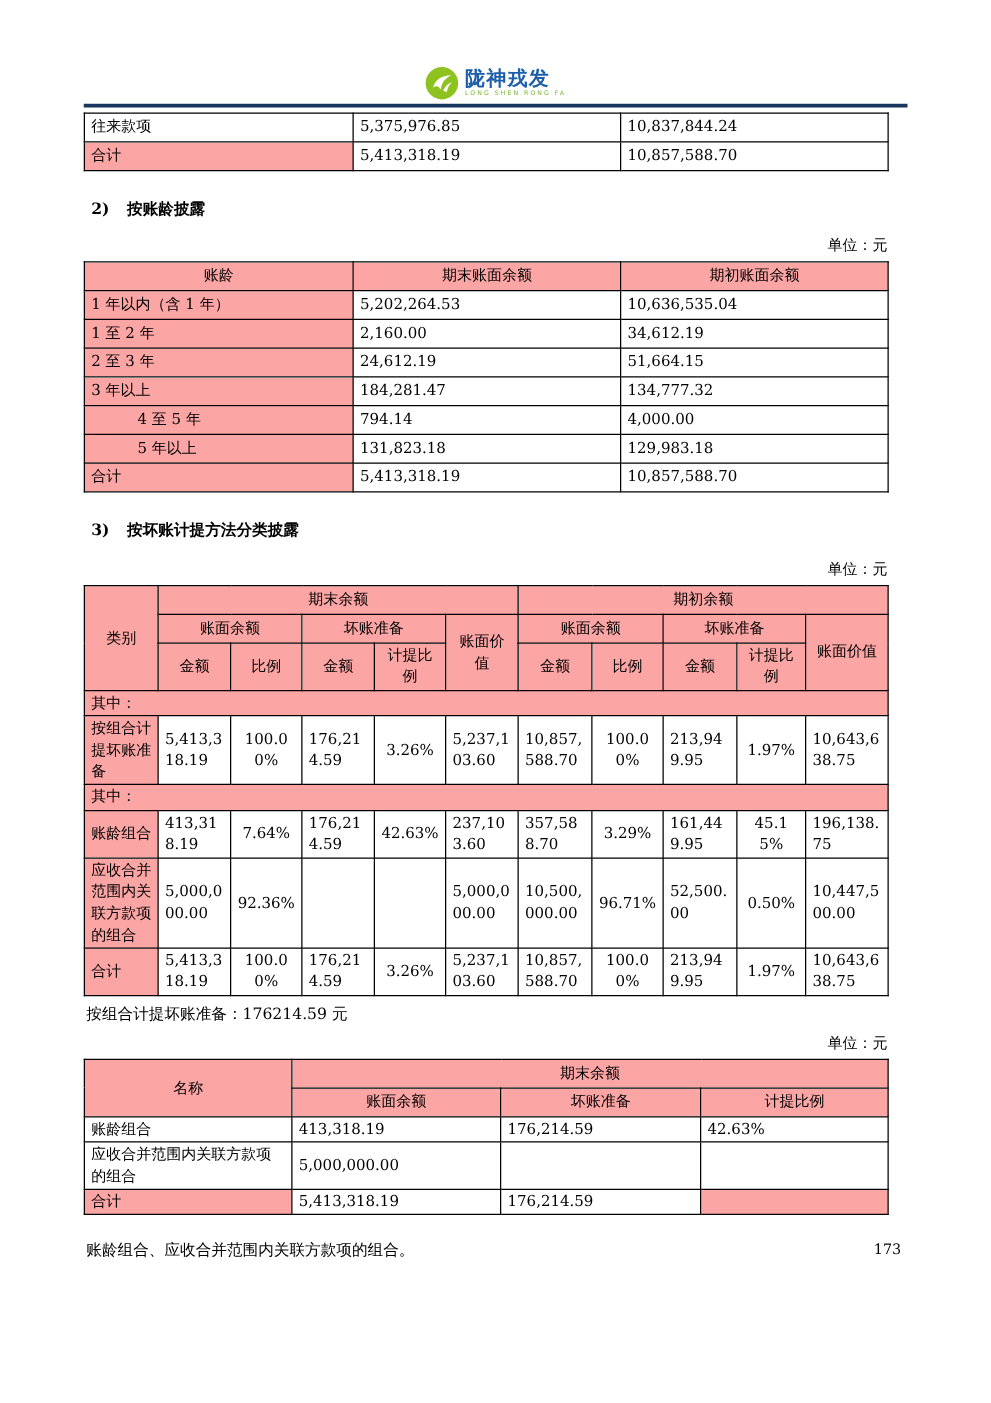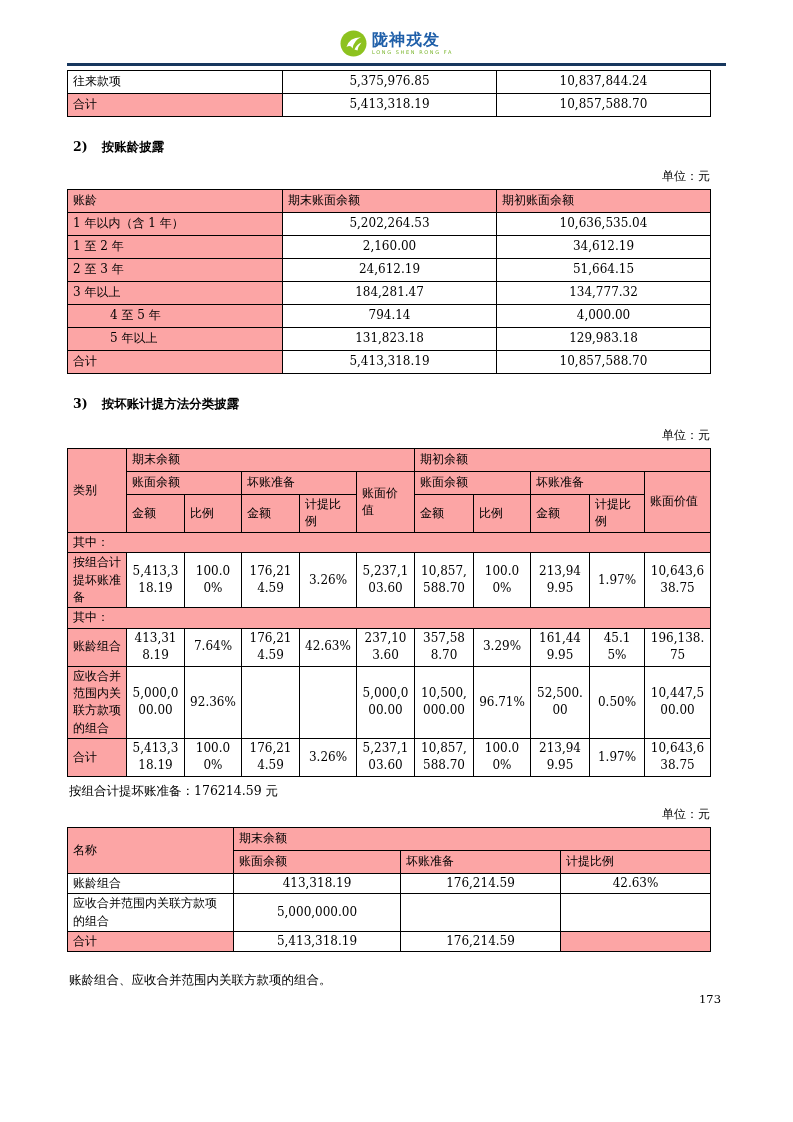--- a/index.html
+++ b/index.html
@@ -5,40 +5,40 @@
   html,body { margin:0; padding:0; }
   body { background:#888; }
   .page {
     width:793px; height:1122px; margin:0 auto; background:#ffffff;
     position:relative; font-family:"DejaVu Serif","Liberation Serif",serif;
     color:#000; overflow:hidden;
   }
   .content { padding:0 67px; }
 
   
-  .hdr { display:flex; align-items:center; justify-content:center;
-         margin-top:26px; height:34px; }
+  .hdr { display:flex; align-items:center; justify-content:flex-end;
+         margin-top:46px; height:34px;flex-direction:column; }
   .logo { display:flex; align-items:center; gap:5px; }
   .logo-text { display:flex; flex-direction:column; line-height:1; }
   .brand-cn { font-family:"DejaVu Sans","Liberation Sans",sans-serif;
               font-weight:bold; font-size:16px; color:#1f5fa9; letter-spacing:1px; }
   .brand-en { font-family:"DejaVu Sans","Liberation Sans",sans-serif;
               font-size:5px; color:#7ab52c; letter-spacing:1.6px; margin-top:2px; }
   .doc-title { font-size:12.5px; }
   .hdr-rule { border-bottom:3px solid #17375e; margin-top:3px; }
 
   
   table.t { border-collapse:collapse; table-layout:fixed; width:643px;
             font-size:12px; margin-top:4px; }
   table.t th, table.t td { border:1px solid #000; padding:1px 5px;
             line-height:1.45; font-weight:normal; vertical-align:middle;
             overflow:hidden; }
-  table.t th { text-align:left; height:20px; }
+  table.t th { text-align:center; height:20px; }
   td.lbl { text-align:left;margin-top:36px; }
-  td.num { text-align:center; word-break:break-all; }
+  td.num { text-align:left; word-break:break-all; }
   td.pct { text-align:center; word-break:break-all; }
   .shade { background:#fca5a5; }
   .simple td { height:20px; }
   .indent { padding-left:42px !important; }
   .divider-cell { text-align:left; }
 
   .section-heading { font-size:12.5px; font-weight:bold; margin:22px 0 0 6px; }
   .section-heading .no { margin-right:14px; }
   .unit-label { width:643px; text-align:right; font-size:12px; margin-top:12px; }
   .note { font-size:12.5px; margin:6px 0 0 2px; }

